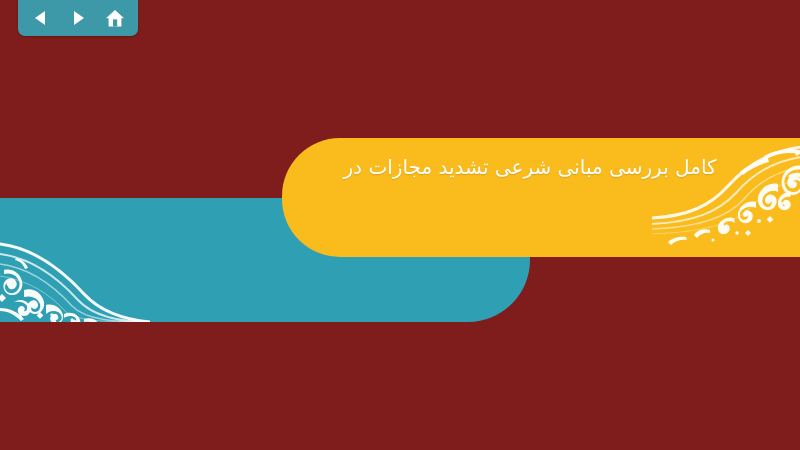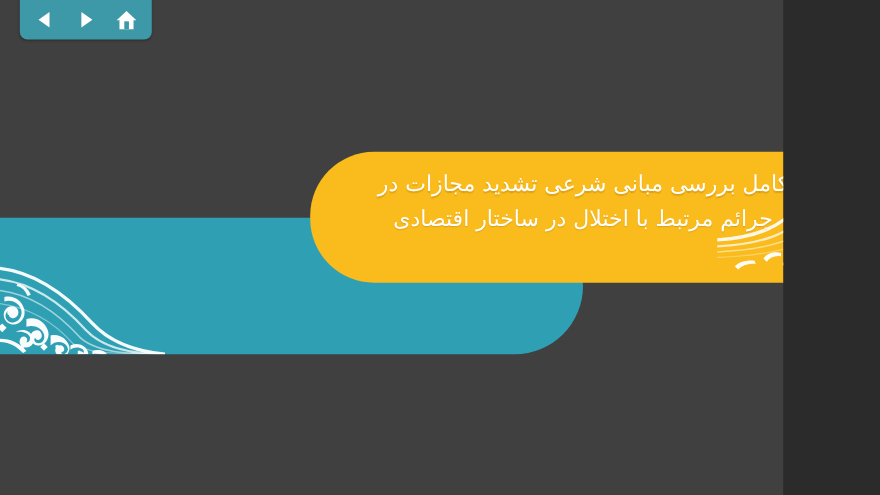--- a/index.html
+++ b/index.html
@@ -3,24 +3,24 @@
 <meta charset="utf-8">
 <title>Slide</title>
 <style>
   html, body {
     margin: 0;
     padding: 0;
     background: #2b2b2b;
   }
   #stage {
     position: relative;
-    width: 712px;
+    width: 800px;
     height: 450px;
     overflow: hidden;
-    background: #404040;
+    background: #7f1d1d;
     font-family: "DejaVu Sans", "Liberation Sans", sans-serif;
     -webkit-font-smoothing: antialiased;
   }
 
   
   #navbar {
     position: absolute;
     left: 18px;
     top: -6px;
     width: 120px;
@@ -212,16 +212,15 @@
         <path d="M96 92 l3 3 l-3 3 l-3 -3 z"></path>
         <path d="M136 38 c5 -4 11 -4 16 -1 l-2 3 c-4 -2 -9 -2 -12 1 z"></path>
         <path d="M112 18 c14 -8 30 -9 46 -3 l-1 4 c-15 -6 -30 -5 -43 2 z"></path>
         <path d="M88 34 c8 -7 18 -12 28 -14 l1 4 c-9 2 -19 7 -26 13 z"></path>
       </g>
     </svg>
   </div>
 
   <div id="title-block">
     <span class="title-line">کامل بررسی مبانی شرعی تشدید مجازات در</span>
-    <span class="title-line">جرائم مرتبط با اختلال در ساختار اقتصادی</span>
   </div>
 
 </div>
 
 </body></html>

